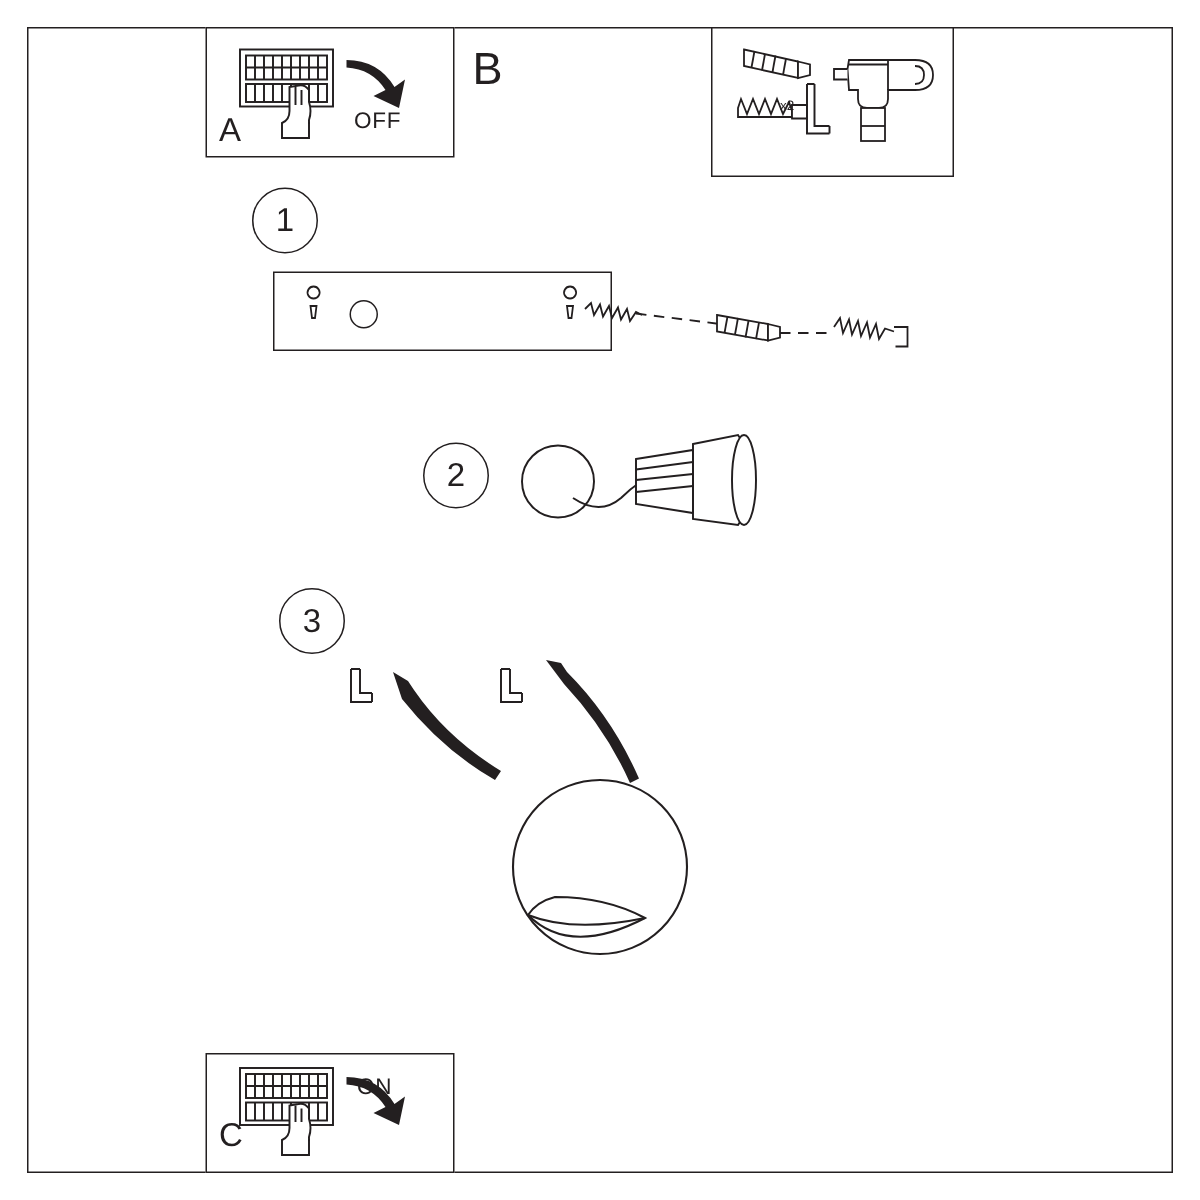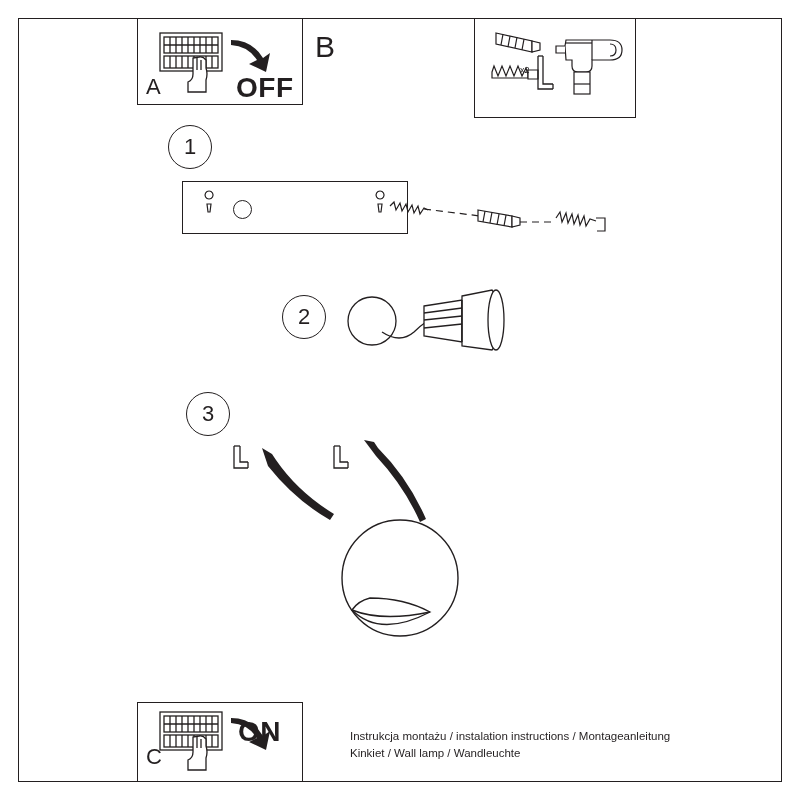--- a/index.html
+++ b/index.html
@@ -54,22 +54,22 @@
     position: absolute;
     font-size: 22px;
     color: #231f20;
     font-family: "Liberation Sans", sans-serif;
   }
   .letter-a { left: 146px; top: 74px; }
   .letter-b { left: 315px; top: 30px; font-size: 30px; }
   .letter-c { left: 146px; top: 744px; }
   .onoff {
     position: absolute;
-    font-size: 28px;
-    font-weight: bold;
+    font-size: 15px;
+    font-weight: normal;
     color: #231f20;
     letter-spacing: 0.5px;
   }
   .off-label { left: 236px; top: 72px; }
   .on-label { left: 238px; top: 716px; }
   .step-circle {
     position: absolute;
     width: 42px;
     height: 42px;
     border: 1.6px solid #231f20;
@@ -331,18 +331,14 @@
       <line x1="212" y1="735" x2="212" y2="747"></line>
       <path d="M193 737 L193 752 Q193 758 188 760 L188 770 L206 770 L206 758 Q208 752 206 746 L206 739 Q203 735 199 736 Z" fill="#ffffff"></path>
       <path d="M197 737 L197 748"></path>
       <path d="M201 739 L201 748"></path>
     </g>
     <g fill="#231f20" stroke="none">
       <path d="M231 718 Q252 718 263 736 L270 731 L266 750 L249 742 L257 738 Q248 724 231 723 Z"></path>
     </g>
   </svg>
 
-  <div class="caption">
-    <div>Instrukcja montażu / instalation instructions / Montageanleitung</div>
-    <div>Kinkiet / Wall lamp / Wandleuchte</div>
-  </div>
 
 </div>
 
 </body></html>

